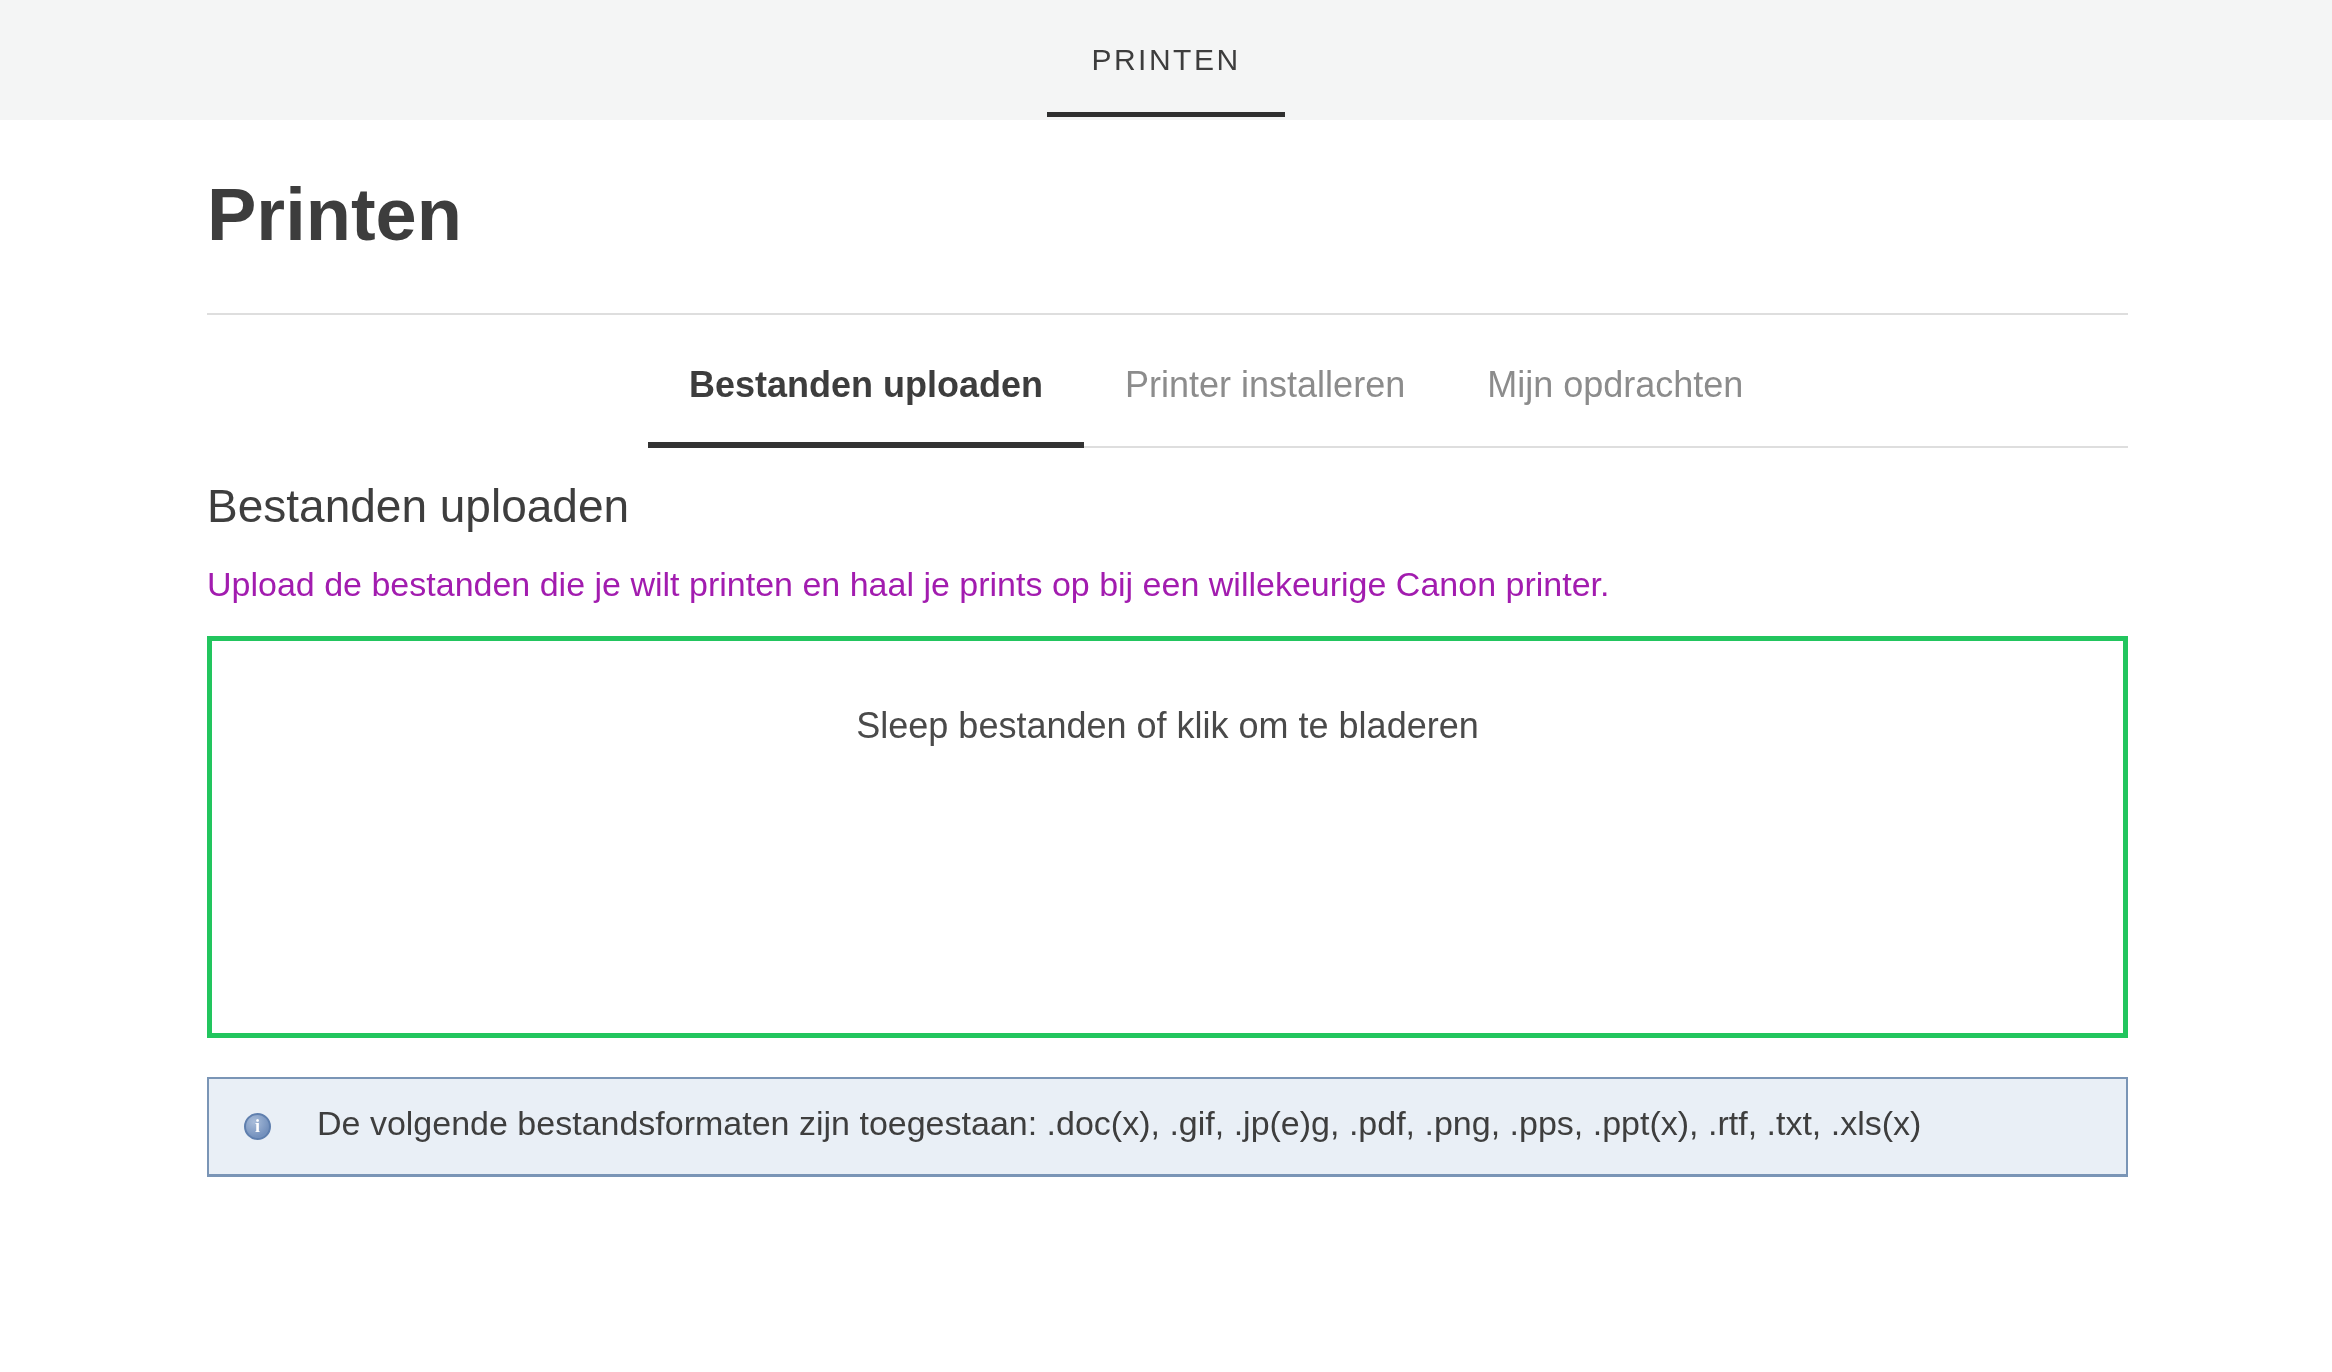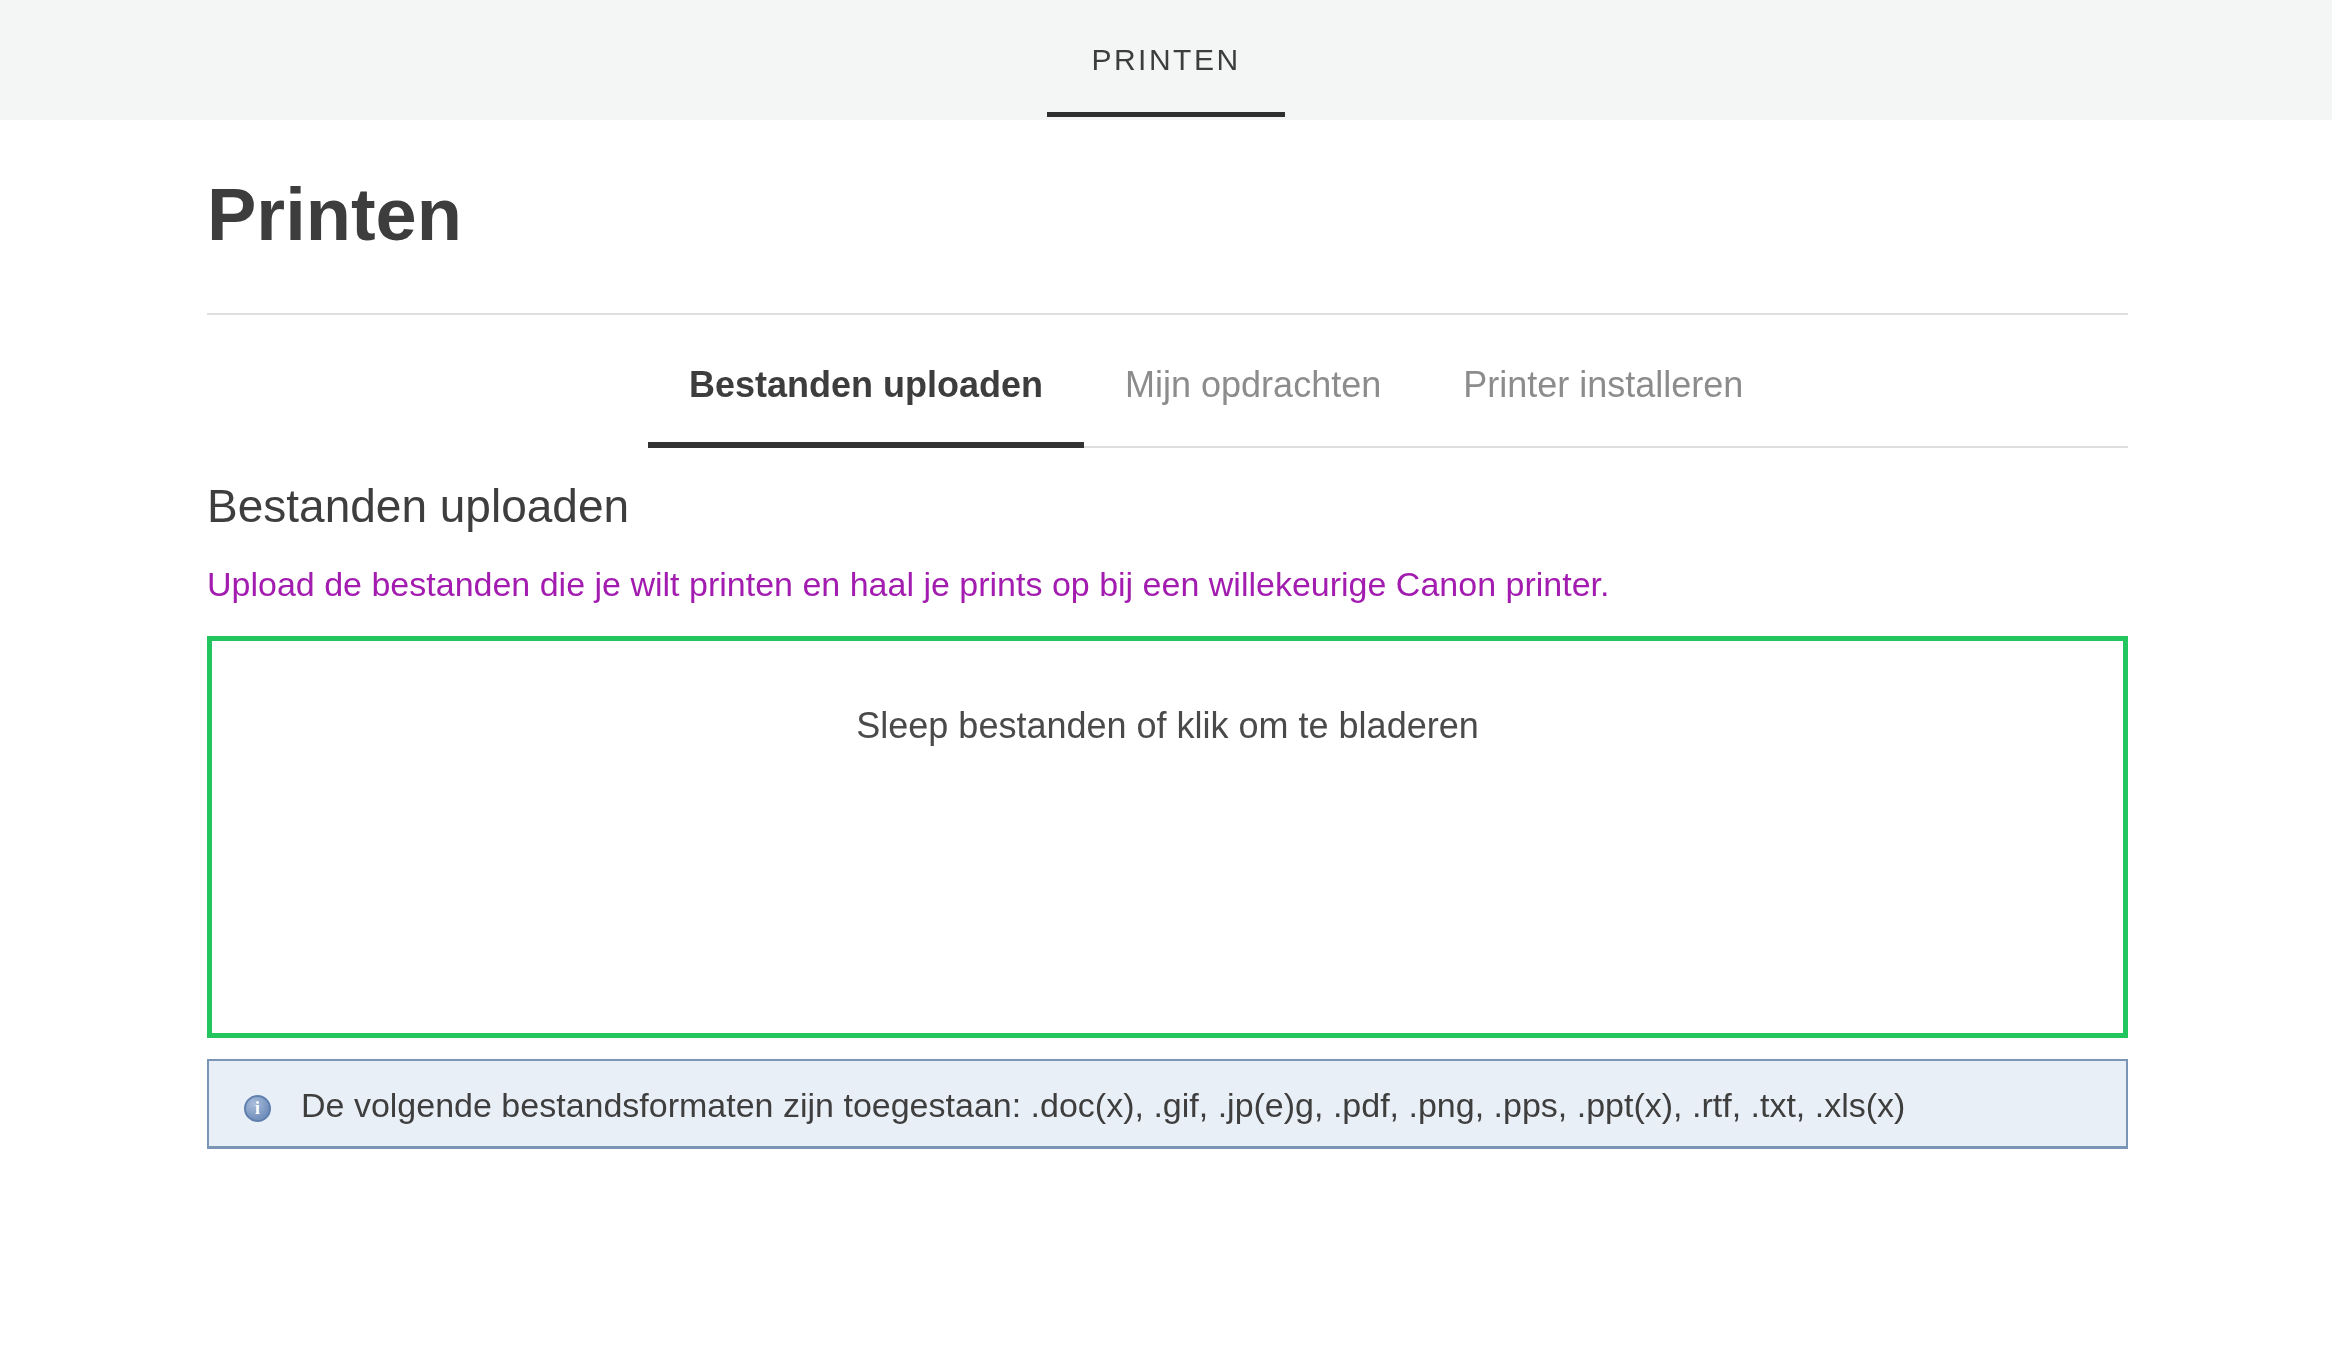--- a/index.html
+++ b/index.html
@@ -90,27 +90,27 @@
     text-align: center;
     padding-top: 65px;
     cursor: pointer;
   }
   .dropzone-label {
     font-size: 36px; color: #4a4a4a; line-height: 40px;
   }
 
   
   .infobox {
-    margin-top: 21px;
+    margin-top: 39px;
     width: 1921px;
     background: #e9eff6;
     border: 2px solid #7a95b6;
     border-bottom-width: 3px;
-    padding: 24px 60px 20px 35px;
-    display: flex; align-items: flex-start;
+    padding: 24px 60px 30px 35px;
+    display: flex; align-items: flex-start; gap: 16px;
   }
   .info-icon {
     flex: 0 0 auto;
     width: 27px; height: 27px;
     margin-top: 10px;
     border-radius: 50%;
     background: radial-gradient(circle at 35% 30%, #a9bdda, #7491bd 70%);
     border: 2px solid #5f7fae;
     color: #ffffff;
     font-family: "Liberation Serif", serif;
@@ -135,22 +135,22 @@
 </header>
 
 <main class="container">
 
   <h1 class="page-title">Printen</h1>
 
   <hr class="divider">
 
   <nav class="tabs">
     <div class="tab active">Bestanden uploaden</div>
+    <div class="tab">Printer installeren</div>
     <div class="tab">Mijn opdrachten</div>
-    <div class="tab">Printer installeren</div>
   </nav>
 
   <h2 class="section-heading">Bestanden uploaden</h2>
 
   <p class="section-description">Upload de bestanden die je wilt printen en haal je prints op bij een willekeurige Canon printer.</p>
 
   <div class="dropzone">
     <span class="dropzone-label">Sleep bestanden of klik om te bladeren</span>
   </div>
 

